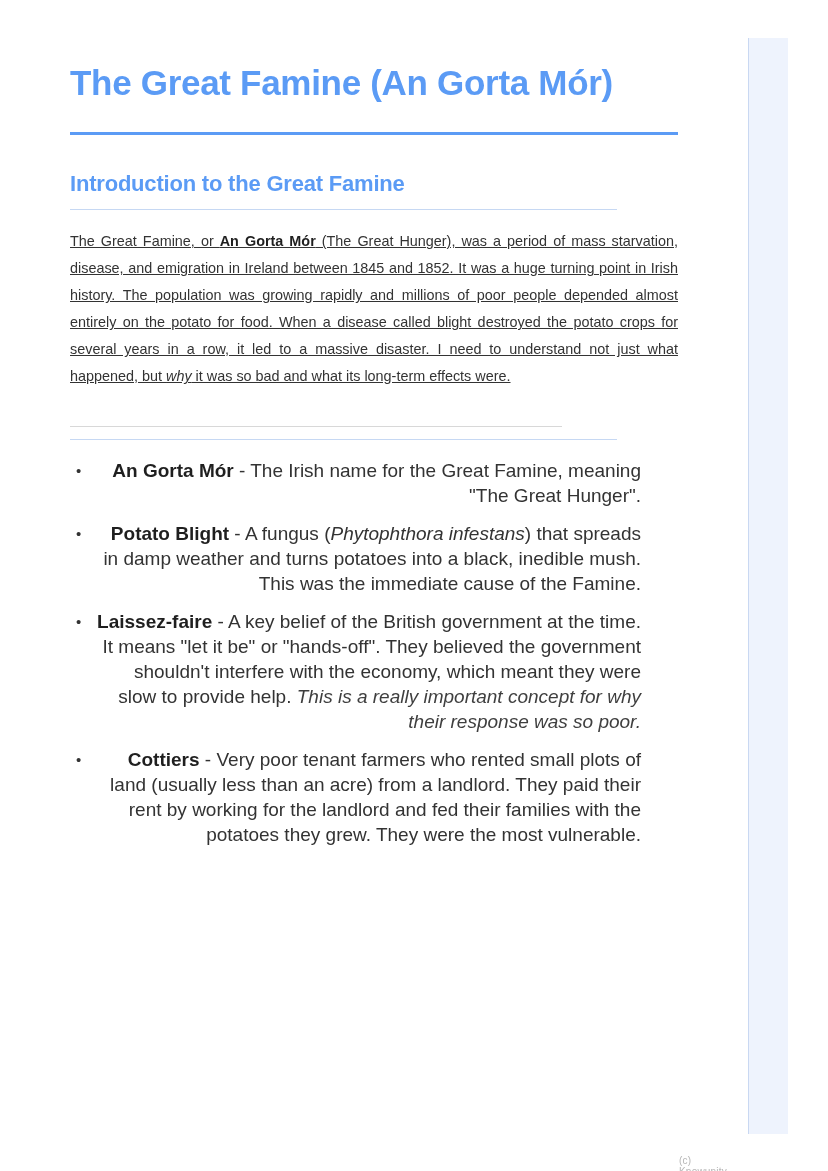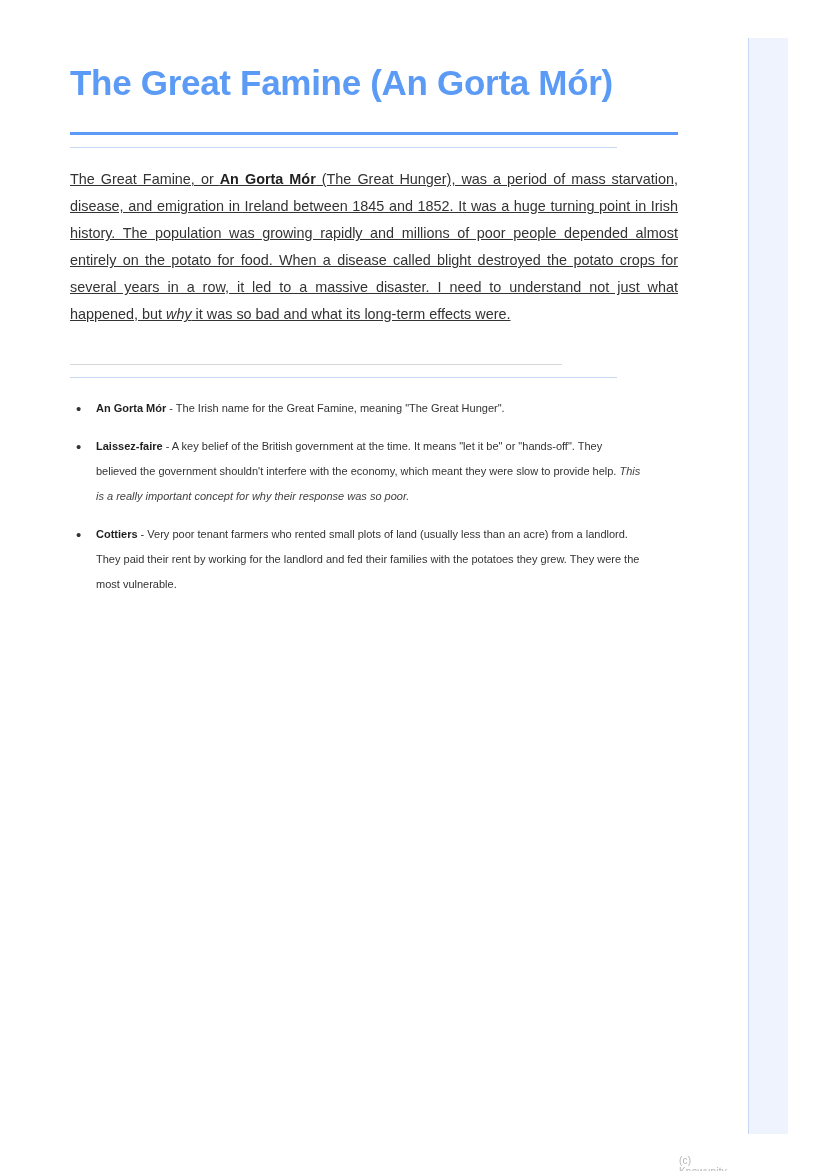--- a/index.html
+++ b/index.html
@@ -98,26 +98,27 @@
     width: 81%;
   }
 
   ul.terms {
     margin: 18px 0 0 0;
     padding-left: 26px;
     list-style: none;
   }
   ul.terms > li {
     position: relative;
-    font-size: 11px;
+    font-size: 19px;
     line-height: 25px;
     color: #333333;
     margin-bottom: 13px;
     padding-left: 0;
     max-width: 545px;
+    text-align: right;
   }
   ul.terms > li:before {
     content: "\2022";
     position: absolute;
     left: -20px;
     top: 0;
     color: #333333;
     font-size: 15px;
   }
   ul.terms b { font-weight: bold; color: #1f1f1f; }
@@ -139,36 +140,40 @@
 <div class="page">
 
   <div class="right-rail"></div>
   <div class="right-rail-divider"></div>
 
   <div class="content">
 
     <h1 class="doc-title">The Great Famine (An Gorta Mór)</h1>
     <div class="title-rule"></div>
 
+    <h2 class="section-title">Introduction to the Great Famine</h2>
     <div class="section-rule"></div>
 
     <p class="body-text">
       <span>The Great Famine, or </span><b>An Gorta Mór</b><span> (The Great Hunger), was a period of mass starvation, disease, and emigration in Ireland between 1845 and 1852. It was a huge turning point in Irish history. The population was growing rapidly and millions of poor people depended almost entirely on the potato for food. When a disease called blight destroyed the potato crops for several years in a row, it led to a massive disaster. I need to understand not just what happened, but </span><i>why</i><span> it was so bad and what its long-term effects were.</span>
     </p>
 
     <div class="soft-divider"></div>
 
     <div class="section-rule"></div>
 
     <ul class="terms">
 
       <li>
         <b>An Gorta Mór</b><span> - The Irish name for the Great Famine, meaning "The Great Hunger".</span>
       </li>
 
+      <li>
+        <b>Potato Blight</b><span> - A fungus (</span><i>Phytophthora infestans</i><span>) that spreads in damp weather and turns potatoes into a black, inedible mush. This was the immediate cause of the Famine.</span>
+      </li>
 
       <li>
         <b>Laissez-faire</b><span> - A key belief of the British government at the time. It means "let it be" or "hands-off". They believed the government shouldn't interfere with the economy, which meant they were slow to provide help. </span><span class="note">This is a really important concept for why their response was so poor.</span>
       </li>
 
 
       <li>
         <b>Cottiers</b><span> - Very poor tenant farmers who rented small plots of land (usually less than an acre) from a landlord. They paid their rent by working for the landlord and fed their families with the potatoes they grew. They were the most vulnerable.</span>
       </li>
 

